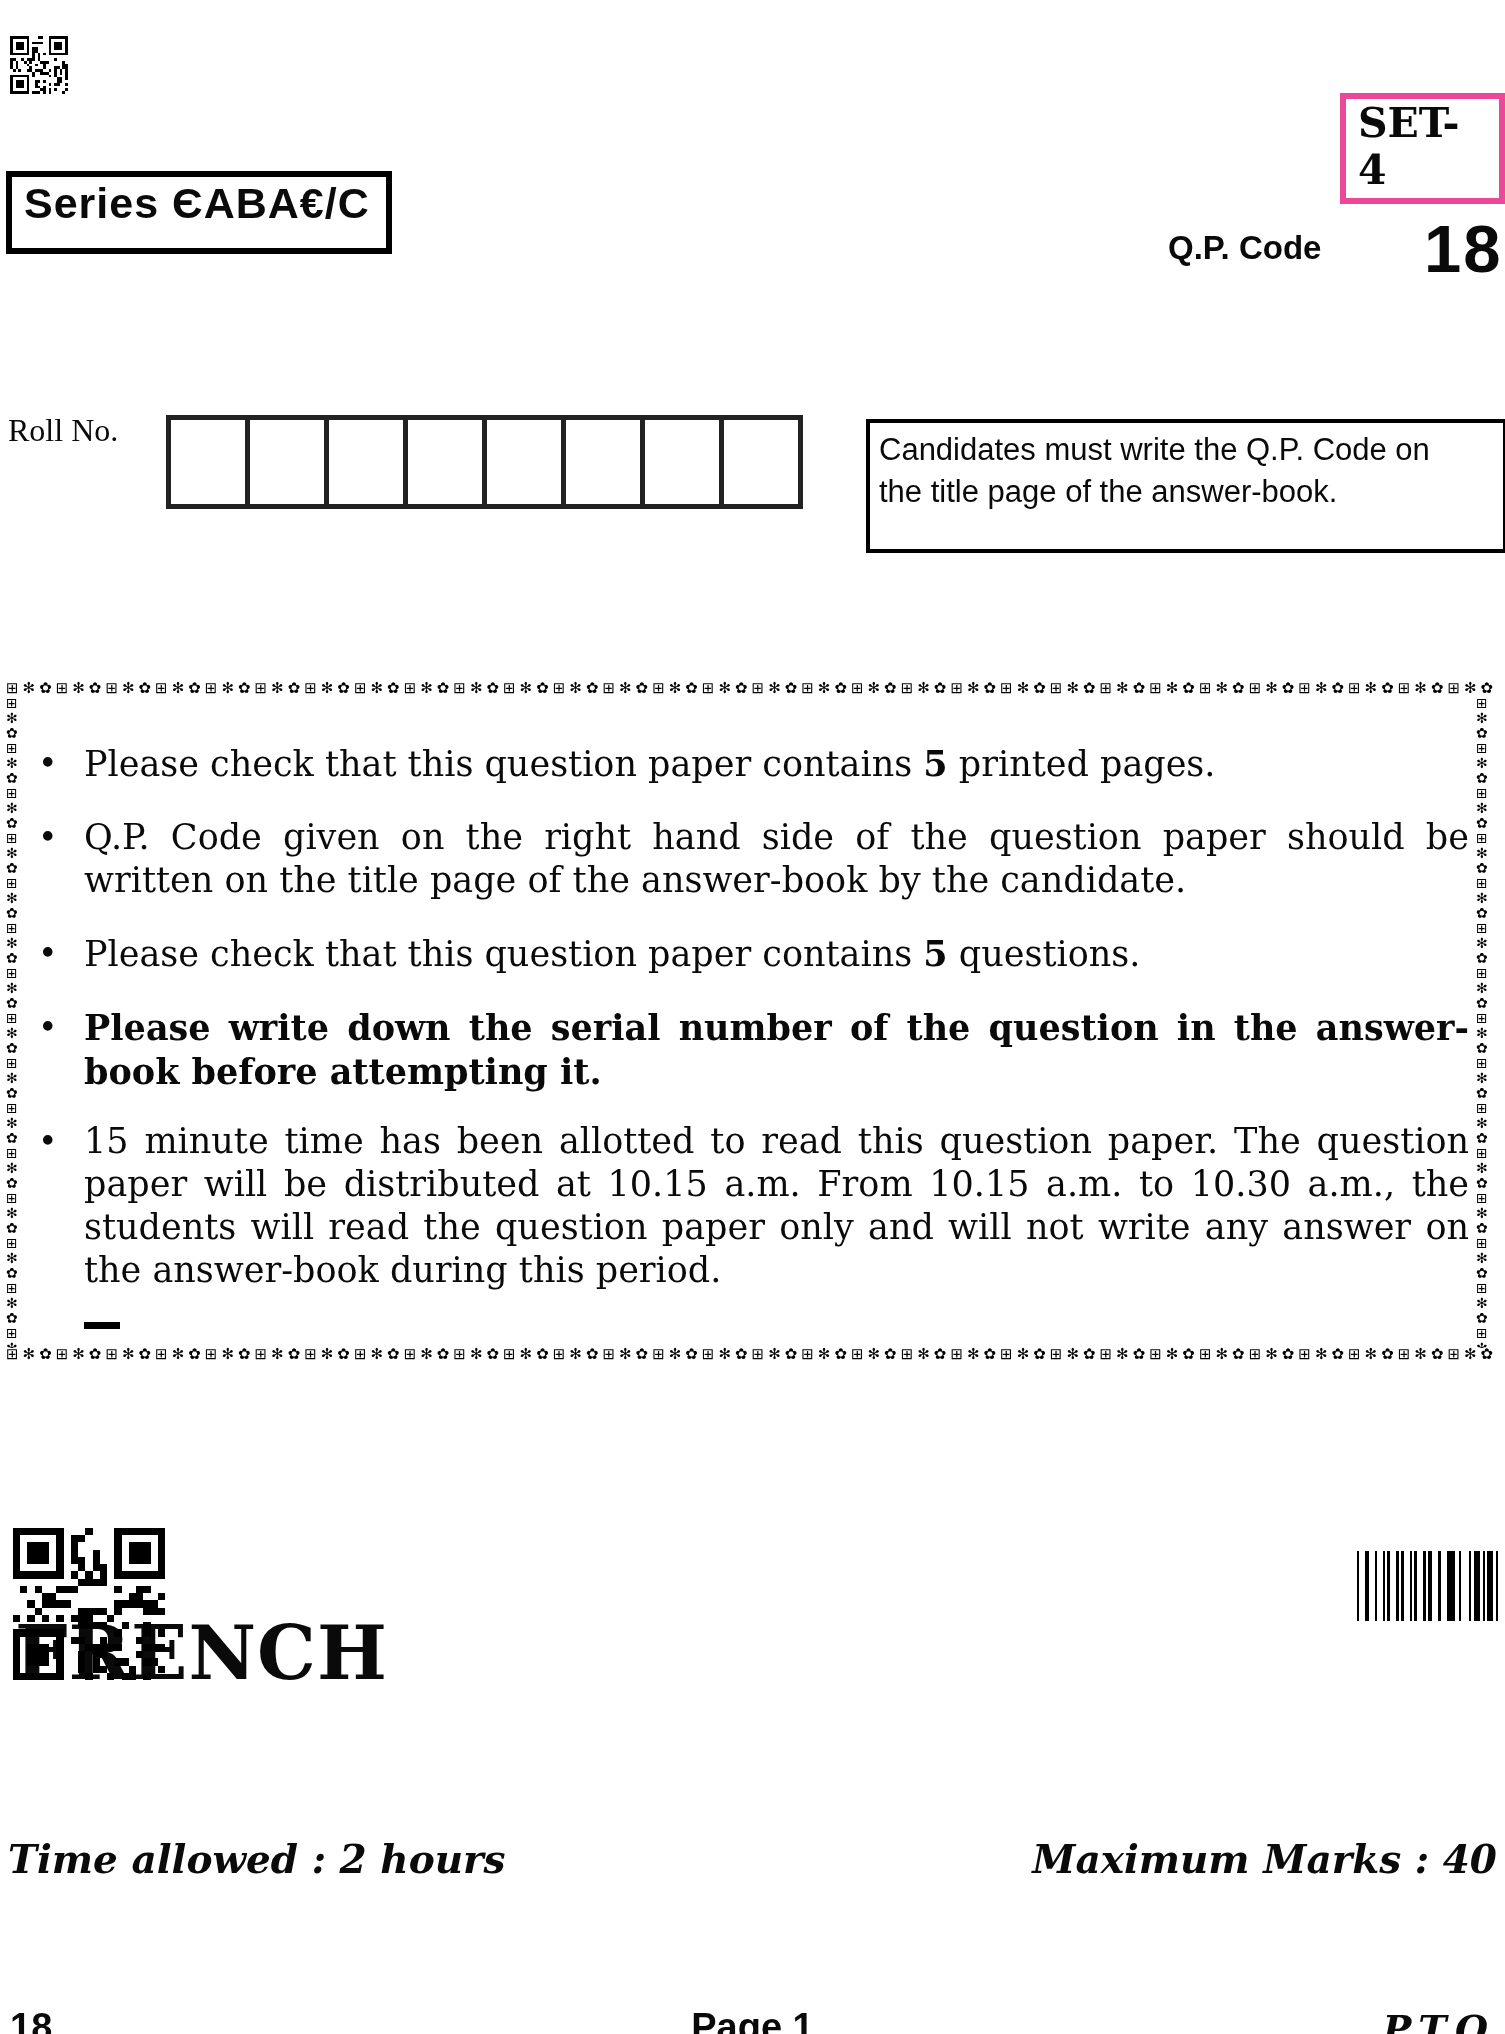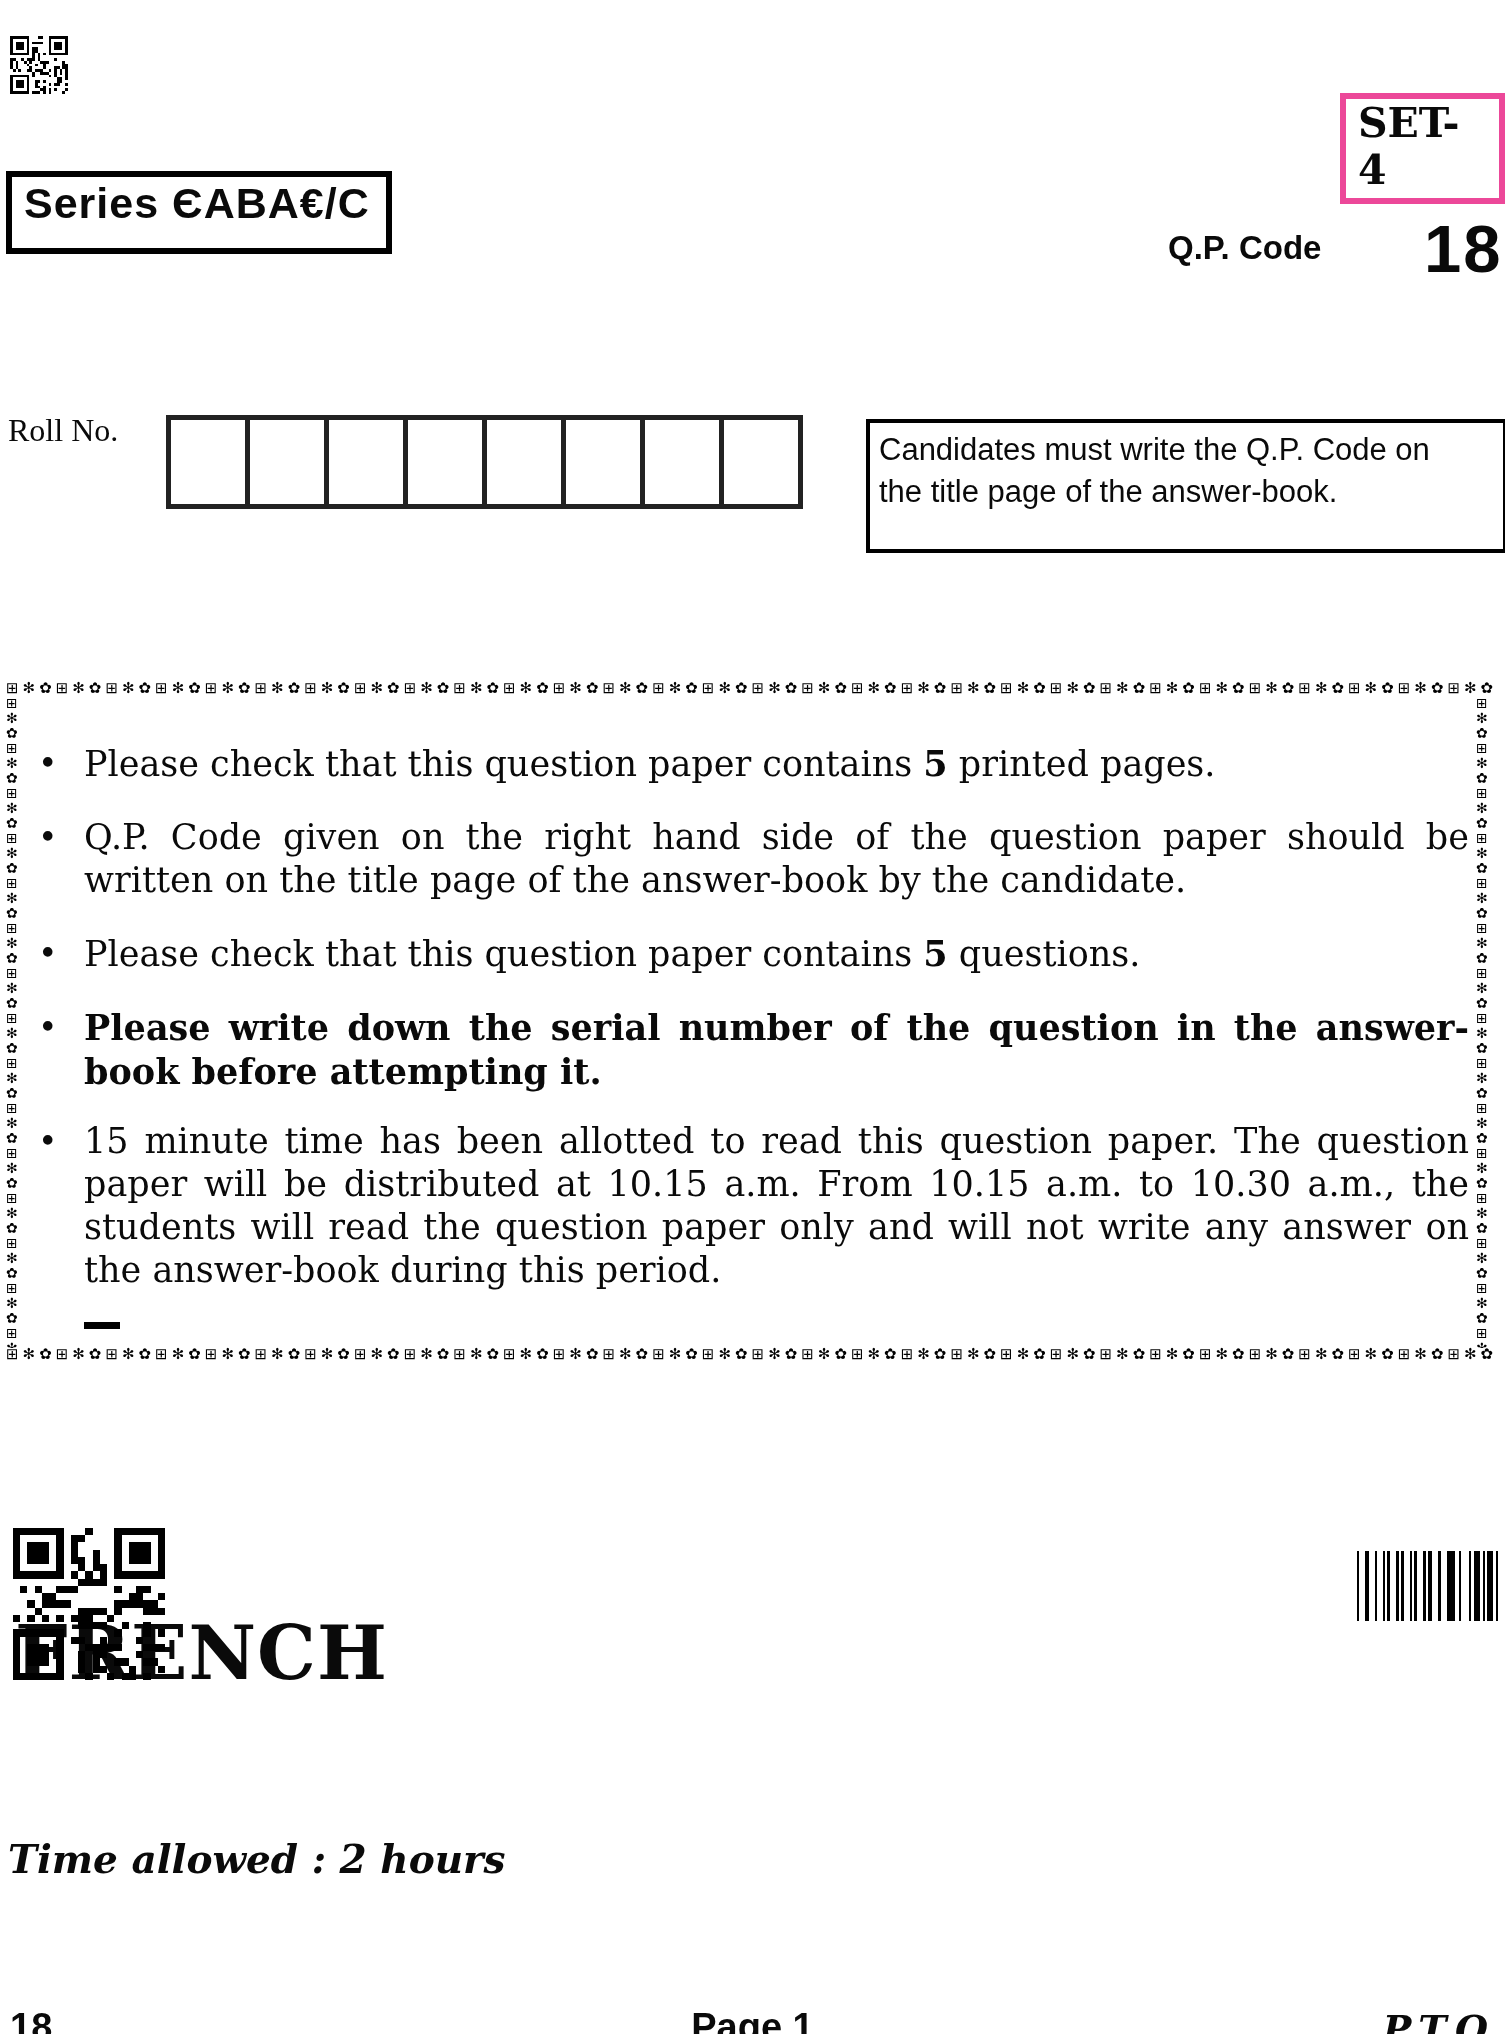--- a/index.html
+++ b/index.html
@@ -791,18 +791,19 @@
         <rect x="102" y="0" width="2" height="70"></rect>
         <rect x="112" y="0" width="2" height="70"></rect>
         <rect x="117" y="0" width="6" height="70"></rect>
         <rect x="126" y="0" width="2" height="70"></rect>
         <rect x="130" y="0" width="6" height="70"></rect>
         <rect x="139" y="0" width="2" height="70"></rect>
       </svg>
     </div>
 
   <div class="abs meta-time">Time allowed : 2 hours</div>
+  <div class="abs meta-marks">Maximum Marks : 40</div>
 
   <div class="abs footer-left">18</div>
   <div class="abs footer-center">Page 1</div>
   <div class="abs footer-right">P.T.O.</div>
 
 </div>
 
 </body></html>

